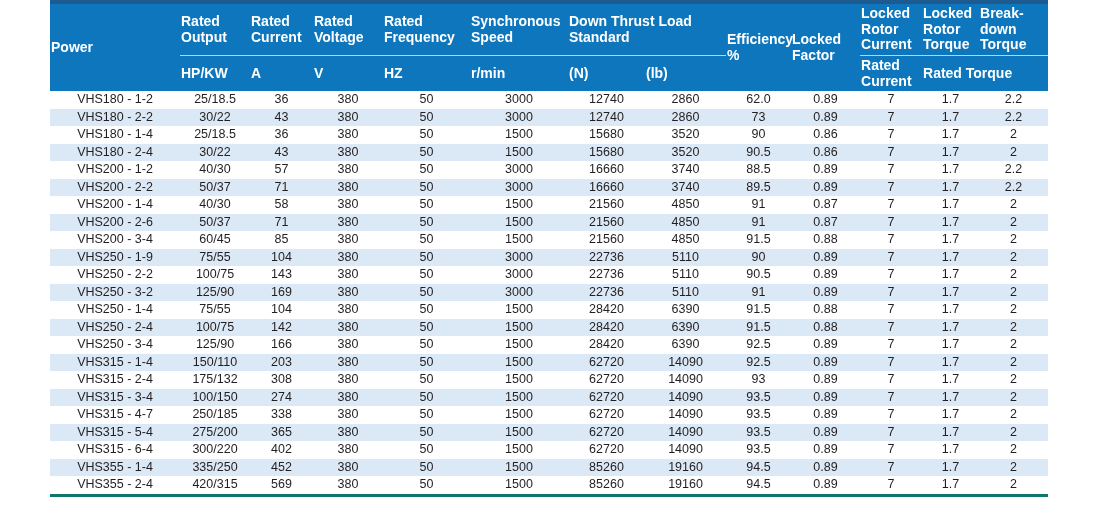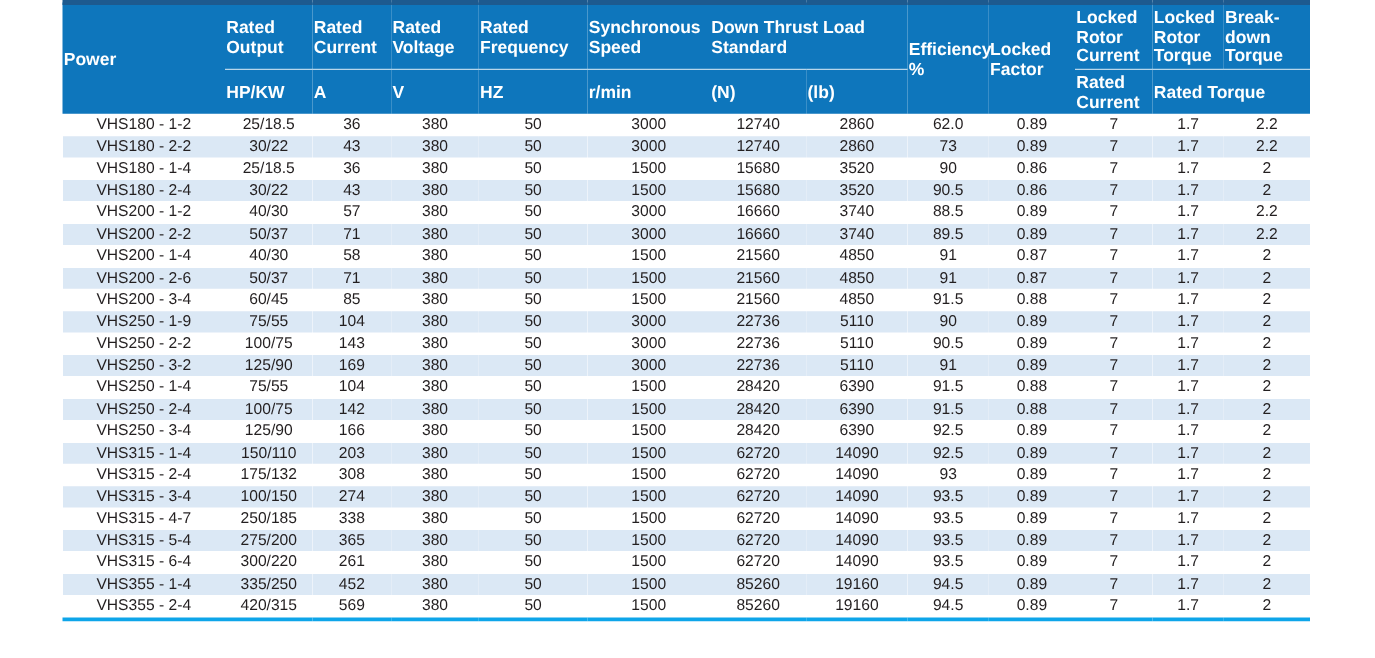--- a/index.html
+++ b/index.html
@@ -48,21 +48,21 @@
     color: #231f20;
     text-align: center;
     vertical-align: middle;
     white-space: nowrap;
     overflow: hidden;
   }
   tbody tr:nth-child(even) td {
     background: #dbe8f5;
   }
   tbody tr:last-child td {
-    border-bottom: 3px solid #0ea5e9;
+    border-bottom: 3px solid #0f766e;
     margin-top: 28px;
   }
   tbody td.type-cell {
     font-weight: normal;
   }
 </style>
 </head>
 <body>
 
 <div class="page">
@@ -421,21 +421,21 @@
           <td>14090</td>
           <td>93.5</td>
           <td>0.89</td>
           <td>7</td>
           <td>1.7</td>
           <td>2</td>
         </tr>
         <tr>
           <td class="type-cell">VHS315 - 6-4</td>
           <td>300/220</td>
-          <td>261</td>
+          <td>402</td>
           <td>380</td>
           <td>50</td>
           <td>1500</td>
           <td>62720</td>
           <td>14090</td>
           <td>93.5</td>
           <td>0.89</td>
           <td>7</td>
           <td>1.7</td>
           <td>2</td>

